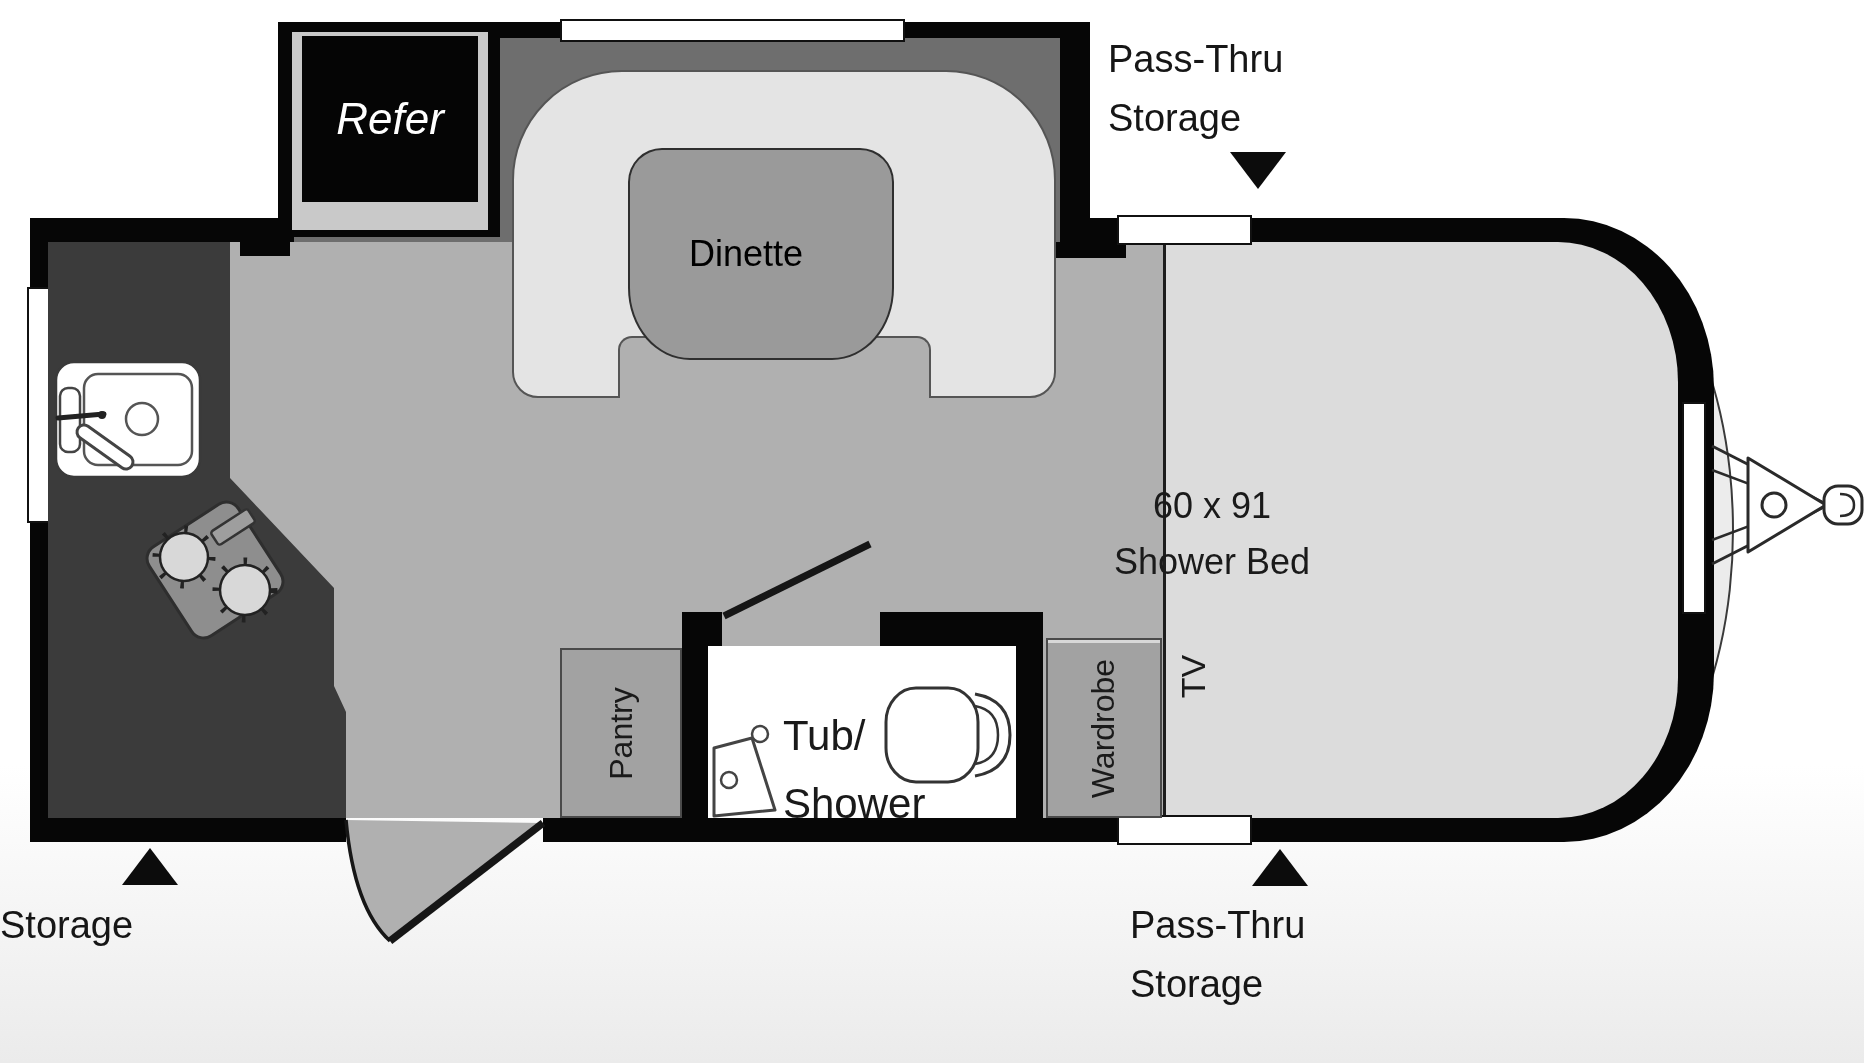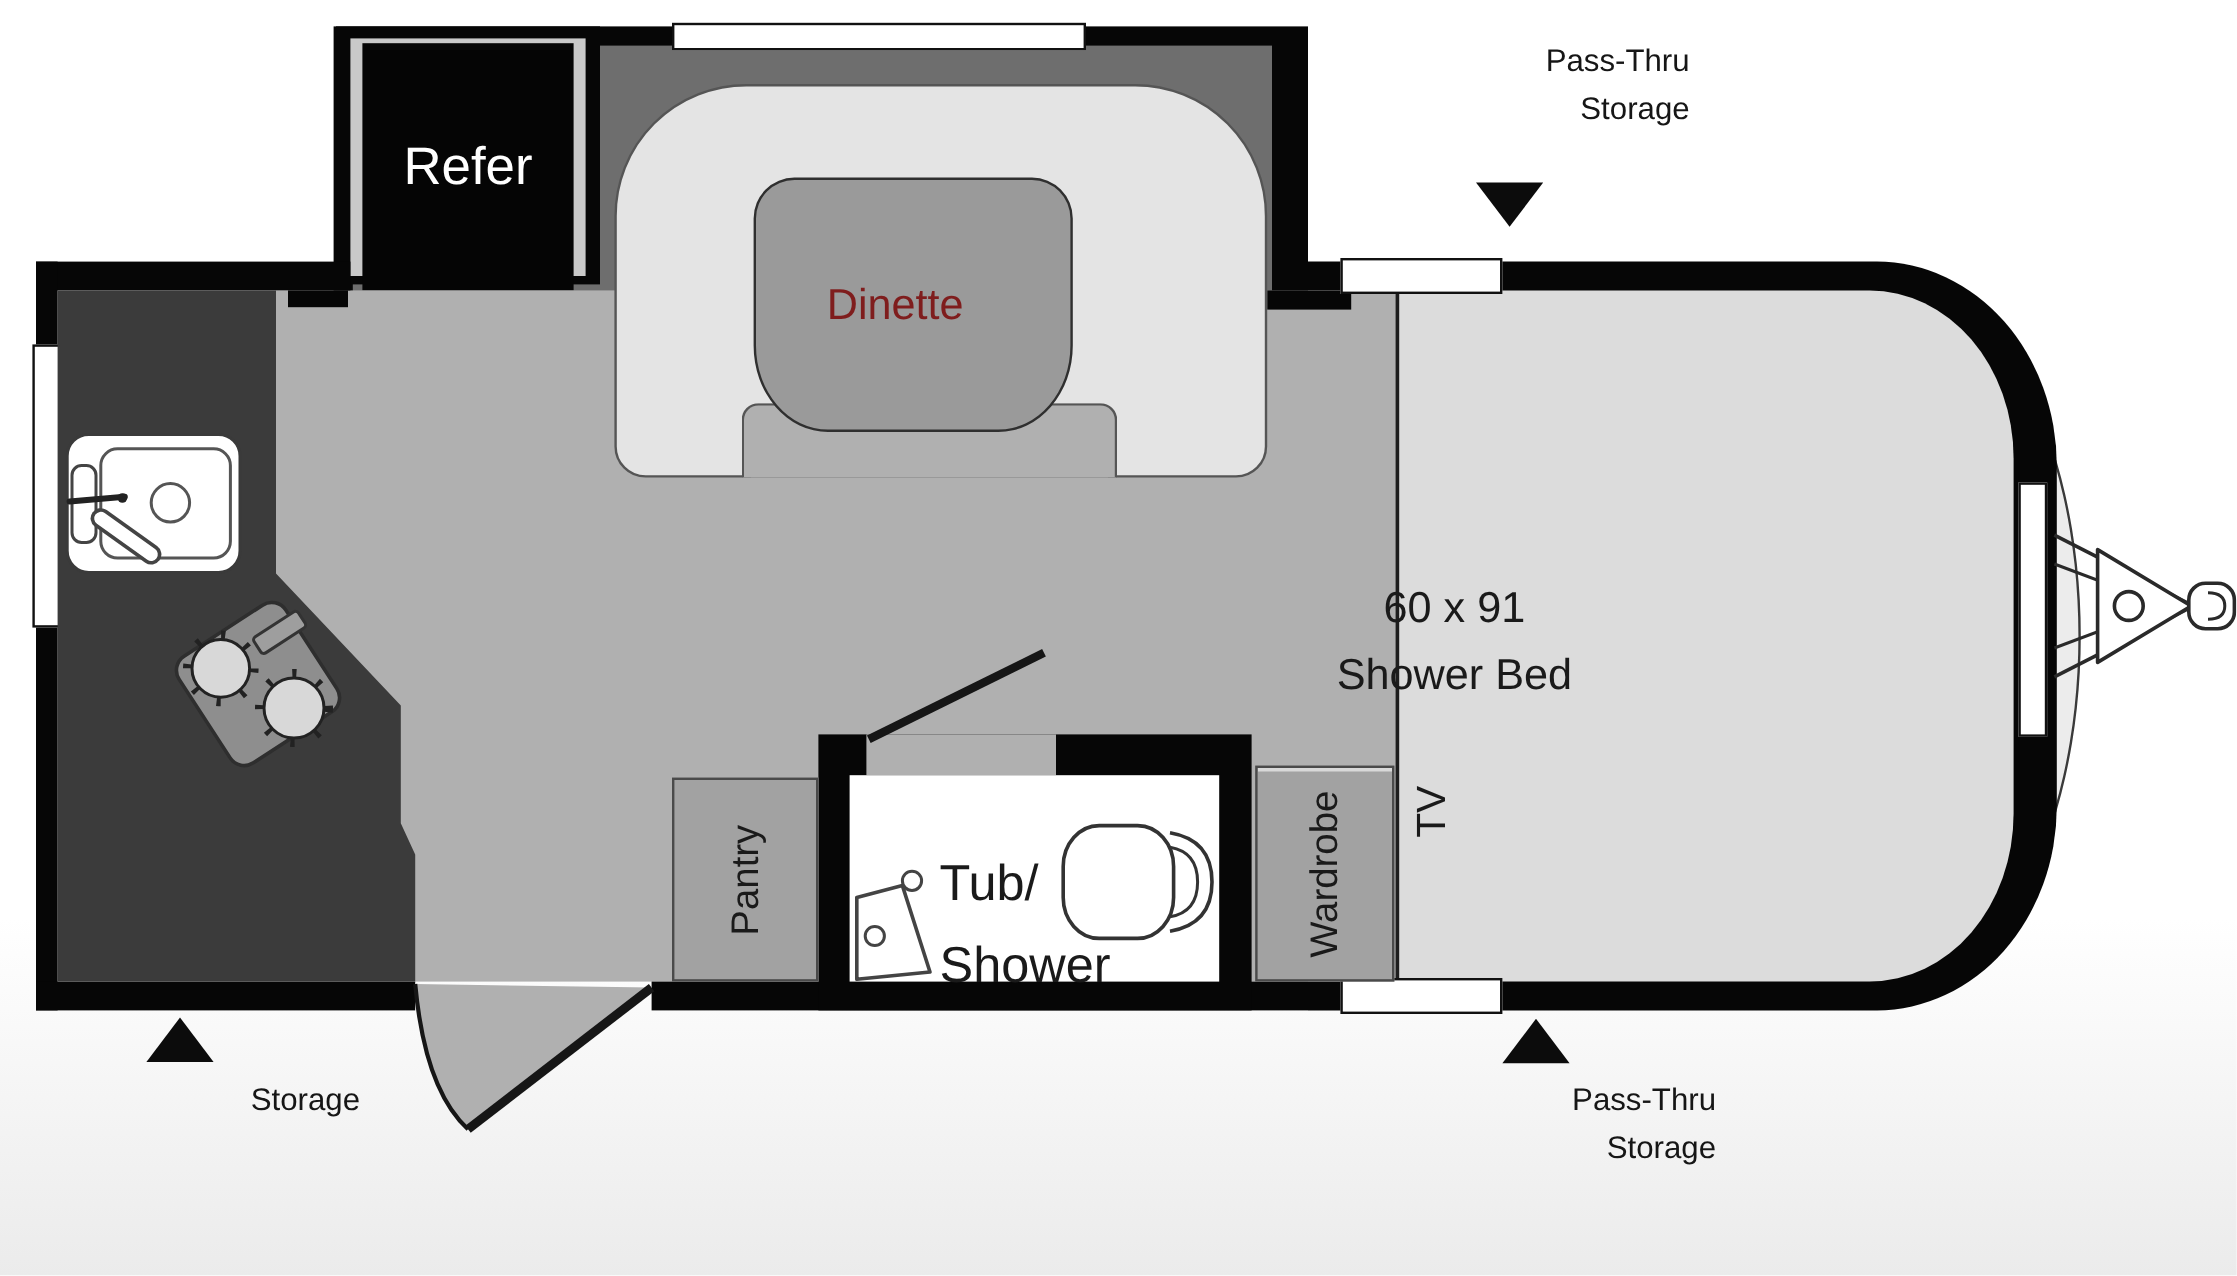--- a/index.html
+++ b/index.html
@@ -4,21 +4,21 @@
 <style>
   html,body{margin:0;padding:0;background:#ffffff;}
   #canvas{position:relative;width:1864px;height:1063px;overflow:hidden;
     background:linear-gradient(180deg,#ffffff 0%,#ffffff 72%,#ebebeb 100%);
     font-family:"Liberation Sans","DejaVu Sans",sans-serif;color:#141414;}
   .abs{position:absolute;box-sizing:border-box;}
   .wall{background:#060606;}
   .window{background:#ffffff;border:2.5px solid #111;}
   .flexc{display:flex;align-items:center;justify-content:center;}
   .rot{transform:rotate(-90deg);white-space:nowrap;}
-  .note{font-size:26px;line-height:1.55;text-align:right;color:#161616;}
+  .note{font-size:38px;line-height:1.55;text-align:left;color:#161616;}
   .arrow-up{width:0;height:0;border-left:28px solid transparent;border-right:28px solid transparent;border-bottom:37px solid #0c0c0c;}
   .arrow-down{width:0;height:0;border-left:28px solid transparent;border-right:28px solid transparent;border-top:37px solid #0c0c0c;}
   .vtext{font-size:32px;color:#1a1a1a;}
   svg{display:block;}
 </style>
 </head>
 <body>
 
 <div id="canvas">
 
@@ -32,33 +32,33 @@
   <div class="abs" style="left:1161px;top:242px;width:5px;height:576px;background:#1d1d1d;"></div>
 
   <div class="abs window" style="left:1682px;top:402px;width:24px;height:212px;"></div>
 
   <div class="abs" style="left:278px;top:22px;width:812px;height:236px;background:#060606;"></div>
   <div class="abs" style="left:294px;top:38px;width:766px;height:209px;background:#6e6e6e;"></div>
   <div class="abs window" style="left:560px;top:19px;width:345px;height:23px;"></div>
 
   <div class="abs" style="left:280px;top:22px;width:220px;height:215px;background:#060606;">
     <div class="abs" style="left:12px;top:10px;width:196px;height:198px;background:#c9c9c9;"></div>
-    <div class="abs flexc" style="left:22px;top:14px;width:176px;height:206px;background:#050505;">
+    <div class="abs flexc" style="left:22px;top:14px;width:176px;height:166px;background:#050505;font-style:italic;">
       <span style="color:#ffffff;font-size:44px;">Refer</span>
     </div>
   </div>
 
   <div class="abs" style="left:48px;top:242px;width:1115px;height:576px;background:#b0b0b0;"></div>
   <div class="abs wall" style="left:240px;top:242px;width:50px;height:14px;"></div>
   <div class="abs wall" style="left:1056px;top:242px;width:70px;height:16px;"></div>
 
   <div class="abs" style="left:512px;top:70px;width:544px;height:328px;background:#e4e4e4;border:2px solid #555;border-radius:110px 110px 26px 26px;"></div>
   <div class="abs" style="left:618px;top:336px;width:313px;height:62px;background:#b0b0b0;border:2px solid #555;border-bottom:none;border-radius:14px 14px 0 0;"></div>
   <div class="abs flexc" style="left:628px;top:148px;width:266px;height:212px;background:#9a9a9a;border:2.5px solid #2f2f2f;border-radius:34px 34px 62px 62px / 34px 34px 72px 72px;">
-    <span style="font-size:36px;color:#7f1d1d;padding-right:30px;">Dinette</span>
+    <span style="font-size:36px;color:#000000;padding-right:30px;">Dinette</span>
   </div>
 
   <div class="abs wall" style="left:30px;top:218px;width:262px;height:24px;"></div>
   <div class="abs wall" style="left:30px;top:218px;width:18px;height:624px;"></div>
   <div class="abs wall" style="left:30px;top:818px;width:316px;height:24px;"></div>
   <div class="abs wall" style="left:543px;top:818px;width:547px;height:24px;"></div>
 
   <div class="abs window" style="left:27px;top:287px;width:24px;height:236px;"></div>
   <div class="abs window" style="left:1117px;top:215px;width:135px;height:30px;"></div>
   <div class="abs window" style="left:1117px;top:815px;width:135px;height:30px;"></div>

